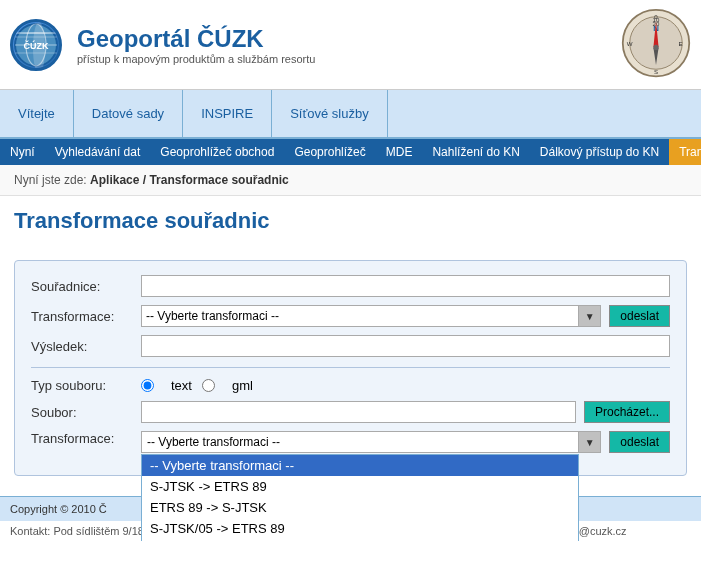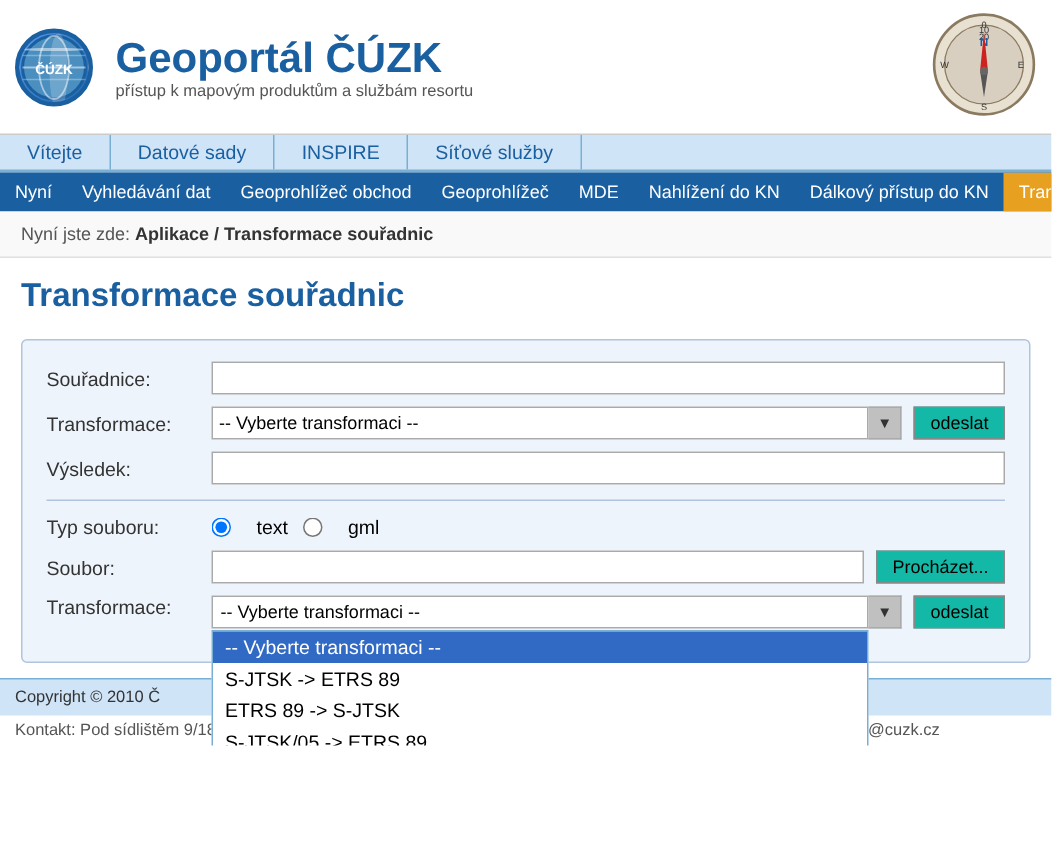--- a/index.html
+++ b/index.html
@@ -5,45 +5,45 @@
     * { margin: 0; padding: 0; box-sizing: border-box; }
     body { font-family: Arial, Helvetica, sans-serif; font-size: 13px; background: #fff; width: 701px; }
 
     
     .header { display: flex; align-items: center; background: #fff; border-bottom: 1px solid #ccc; padding: 8px 10px; justify-content: center; }
     .logo-area { display: flex; align-items: center; margin-right: 20px; }
     .logo-globe { width: 52px; height: 52px; background: radial-gradient(circle at 35% 35%, #6af, #1a5fa0); border-radius: 50%; border: 3px solid #1a5fa0; position: relative; overflow: hidden; display: flex; align-items: center; justify-content: center; }
     .logo-globe::before { content: ''; position: absolute; top: 10px; left: 0; right: 0; height: 2px; background: rgba(255,255,255,0.5); border-radius: 50%; }
     .logo-globe::after { content: ''; position: absolute; top: 0; left: 20px; width: 12px; height: 52px; background: rgba(255,255,255,0.2); border-radius: 50%; }
     .site-title { margin-left: 15px; }
-    .site-title h1 { font-size: 28px; color: #1a5fa0; font-weight: bold; }
+    .site-title h1 { font-size: 24px; color: #1a5fa0; font-weight: bold; }
     .site-title p { font-size: 11px; color: #555; }
     .compass-area { margin-left: auto; }
     .compass { width: 70px; height: 70px; }
 
     
     .top-nav { background: #d0e4f7; display: flex; border-bottom: 2px solid #7aafd4; }
-    .top-nav a { padding: 4px 18px; font-size: 13px; color: #1a5fa0; text-decoration: none; border-right: 1px solid #7aafd4; }
+    .top-nav a { padding: 16px 18px; font-size: 13px; color: #1a5fa0; text-decoration: none; border-right: 1px solid #7aafd4; }
     .top-nav a.active { background: #1a5fa0; color: #fff; }
 
     
     .second-nav { background: #1a5fa0; display: flex; align-items: center; overflow: hidden; }
     .second-nav a { padding: 6px 10px; font-size: 12px; color: #fff; text-decoration: none; white-space: nowrap; }
     .second-nav a.active-trans { background: #e8a020; color: #fff; }
 
     
     .breadcrumb { padding: 8px 14px; font-size: 12px; color: #555; border-bottom: 1px solid #e0e0e0; background: #f9f9f9; }
     .breadcrumb strong { font-weight: bold; color: #333; }
 
     
     .page-title-area { padding: 12px 14px 6px 14px; }
     .page-title-area h2 { font-size: 22px; color: #1a5fa0; font-weight: bold; }
 
     
-    .form-container { margin: 10px 14px; border: 1px solid #b0c4de; border-radius: 4px; background: #eef4fb; padding: 14px 16px; }
+    .form-container { margin: 20px 14px; border: 1px solid #b0c4de; border-radius: 4px; background: #eef4fb; padding: 14px 16px; }
 
     .form-row { display: flex; align-items: center; margin-bottom: 8px; }
     .form-label { width: 110px; font-size: 13px; color: #333; flex-shrink: 0; }
     .form-input-text { flex: 1; height: 22px; border: 1px solid #aaa; padding: 2px 5px; font-size: 12px; }
     .form-select-wrapper { flex: 1; display: flex; align-items: center; position: relative; }
     .form-select { flex: 1; height: 22px; border: 1px solid #aaa; font-size: 12px; padding: 1px 4px; background: #fff; appearance: none; -webkit-appearance: none; }
     .select-arrow { width: 22px; height: 22px; background: #c0c0c0; border: 1px solid #aaa; border-left: none; display: flex; align-items: center; justify-content: center; cursor: pointer; font-size: 10px; color: #333; flex-shrink: 0; }
     .btn-send { margin-left: 8px; padding: 3px 10px; background: #14b8a6; border: 1px solid #888; font-size: 12px; cursor: pointer; color: #000; }
 
     

